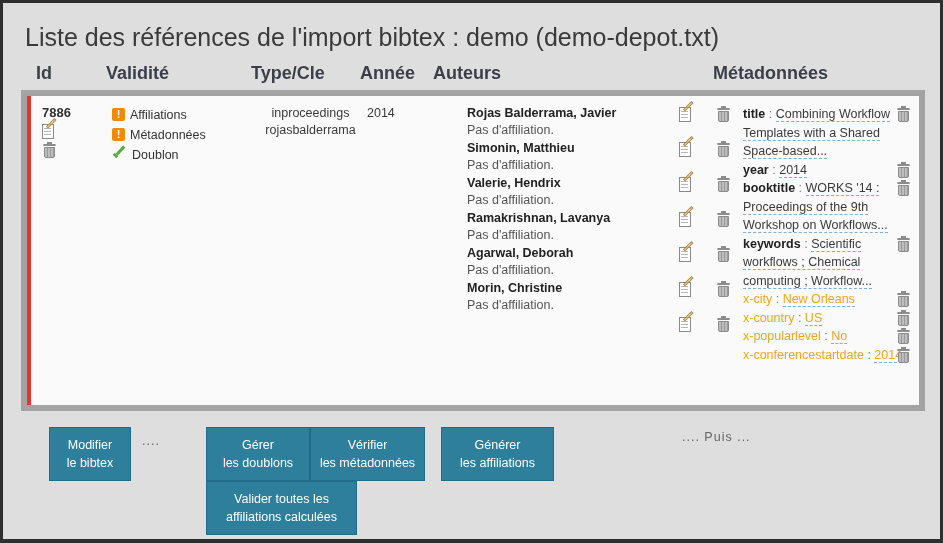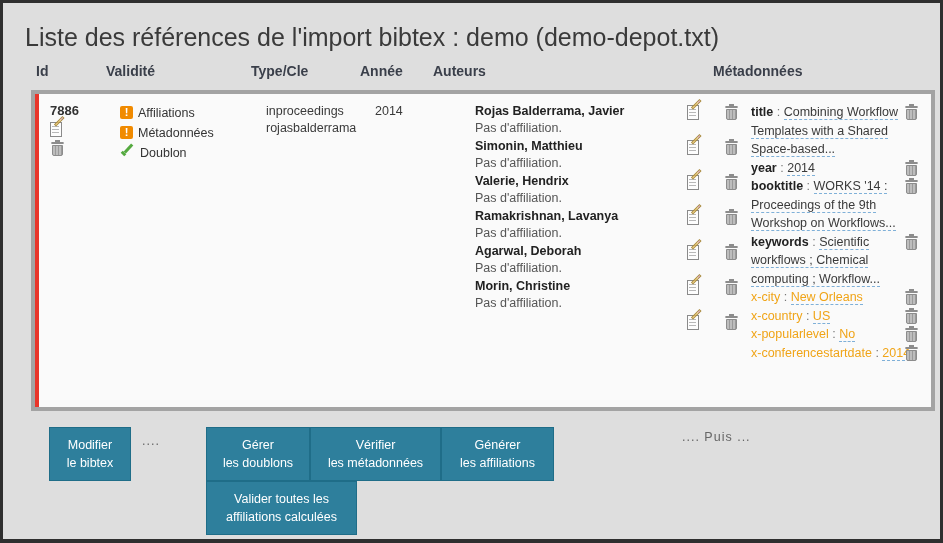--- a/index.html
+++ b/index.html
@@ -20,30 +20,30 @@
   .page-title {
     position:absolute; left:22px; top:20px;
     font-size:25px; font-weight:400; color:#3a3a3a;
     letter-spacing:0px; white-space:nowrap;
   }
 
   
   .thead { position:absolute; left:0; top:60px; width:937px; height:24px; }
   .th {
     position:absolute; top:0;
-    font-size:14px; font-weight:bold; color:#3a3f4a;
+    font-size:18px; font-weight:bold; color:#3a3f4a;
     white-space:nowrap;
   }
 
   
   .panel {
-    position:absolute; left:28px; top:87px;
+    position:absolute; left:18px; top:87px;
     width:904px; height:321px;
     background:#fafafa;
-    border:4px solid #a3a3a3;
+    border:6px solid #a3a3a3;
     overflow:hidden;
   }
   .redbar {
     position:absolute; left:0; top:0; width:4px; height:321px;
     background:#e8352a;
   }
   .rowinner { position:absolute; left:0; top:0; width:904px; height:400px; }
 
   
   .c-id      { position:absolute; left:15px;  top:9px;  width:60px; }
@@ -113,21 +113,21 @@
   }
   .check-icon:before {
     content:""; position:absolute; left:1px; top:6px; width:5px; height:3px;
     background:#54a93f; transform:rotate(45deg);
   }
   .check-icon:after {
     content:""; position:absolute; left:3px; top:1px; width:11px; height:3px;
     background:#54a93f; transform:rotate(-48deg);
   }
 
-  .typetxt { font-size:12.5px; color:#3a3a3a; line-height:17px; }
+  .typetxt { font-size:12.5px; color:#3a3a3a; line-height:17px;text-align:center; }
   .yeartxt { font-size:12.5px; color:#3a3a3a; line-height:17px; }
 
   
   .auth-item { position:relative; margin-bottom:1px; }
   .auth-name {
     font-size:12.5px; font-weight:bold; color:#222;
     line-height:17px; width:160px;
   }
   .auth-aff { font-size:12.5px; color:#555; line-height:17px; }
   .auth-actions { position:absolute; left:212px; top:0px; white-space:nowrap; }
@@ -434,21 +434,21 @@
     <span>le bibtex</span>
   </div>
 
   <div class="dots" style="left:139px; top:431px;">....</div>
 
   <div class="btn" style="left:203px; top:424px; width:104px; height:54px;">
     <span>Gérer</span>
     <span>les doublons</span>
   </div>
 
-  <div class="btn" style="left:307px; top:424px; width:131px; height:54px;">
+  <div class="btn" style="left:307px; top:424px; width:115px; height:54px;">
     <span>Vérifier</span>
     <span>les métadonnées</span>
   </div>
 
   <div class="btn" style="left:438px; top:424px; width:113px; height:54px;">
     <span>Générer</span>
     <span>les affiliations</span>
   </div>
 
   <div class="btn" style="left:203px; top:478px; width:151px; height:54px;">

